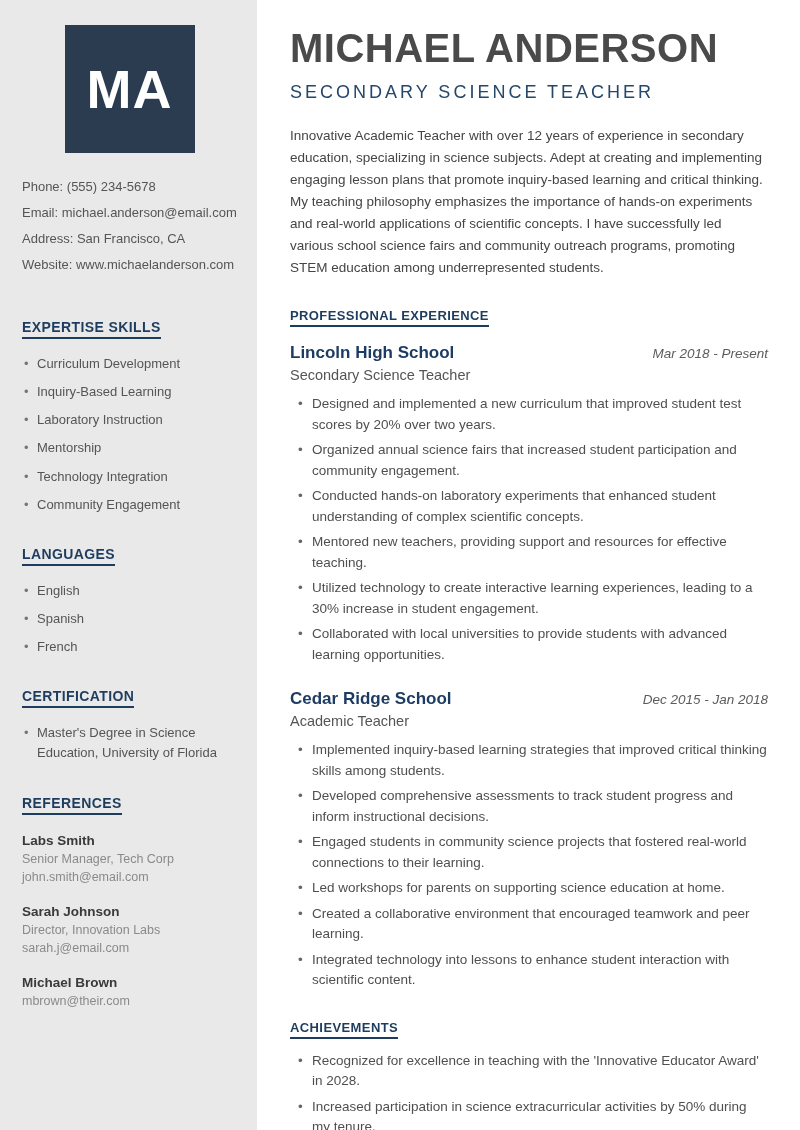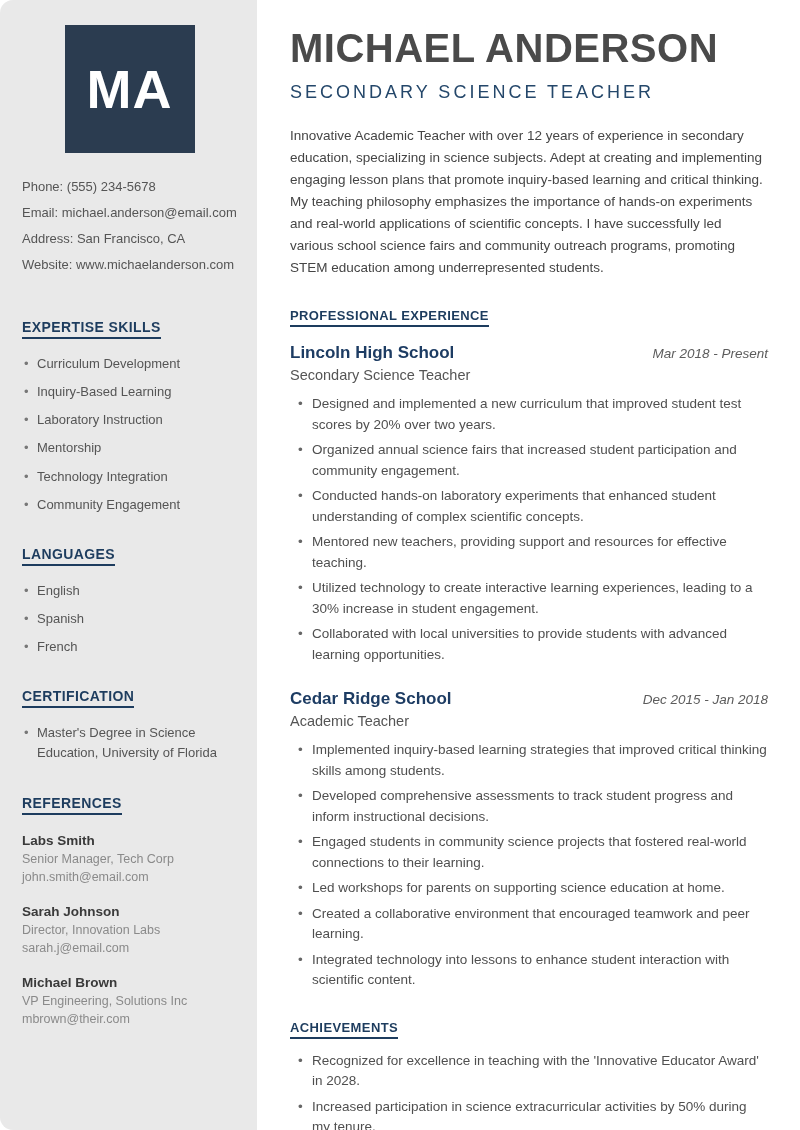--- a/index.html
+++ b/index.html
@@ -3,21 +3,20 @@
 <meta charset="utf-8">
 <style>
   * { margin: 0; padding: 0; box-sizing: border-box; }
   html, body { background: #ffffff; }
   body { font-family: "Liberation Sans", sans-serif; }
   .page {
     width: 800px; height: 1130px;
     display: flex;
     background: #ffffff;
     overflow: hidden;
-    border-radius: 13px;
   }
 
   
   .sidebar {
     width: 257px; height: 100%;
     background: #e9e9e9;
     padding: 25px 20px 0 22px;
     flex-shrink: 0;
   }
   .monogram {
@@ -167,21 +166,20 @@
       </div>
 
       <div class="ref-group">
         <div class="ref-name">Sarah Johnson</div>
         <div class="ref-role">Director, Innovation Labs</div>
         <div class="ref-email">sarah.j@email.com</div>
       </div>
 
       <div class="ref-group">
         <div class="ref-name">Michael Brown</div>
-        <div class="ref-role">VP Engineering, Solutions Inc</div>
         <div class="ref-email">mbrown@their.com</div>
       </div>
     </section>
 
   </aside>
 
   <main class="main">
 
     <h1 class="name">MICHAEL ANDERSON</h1>
     <div class="job-title">SECONDARY SCIENCE TEACHER</div>

